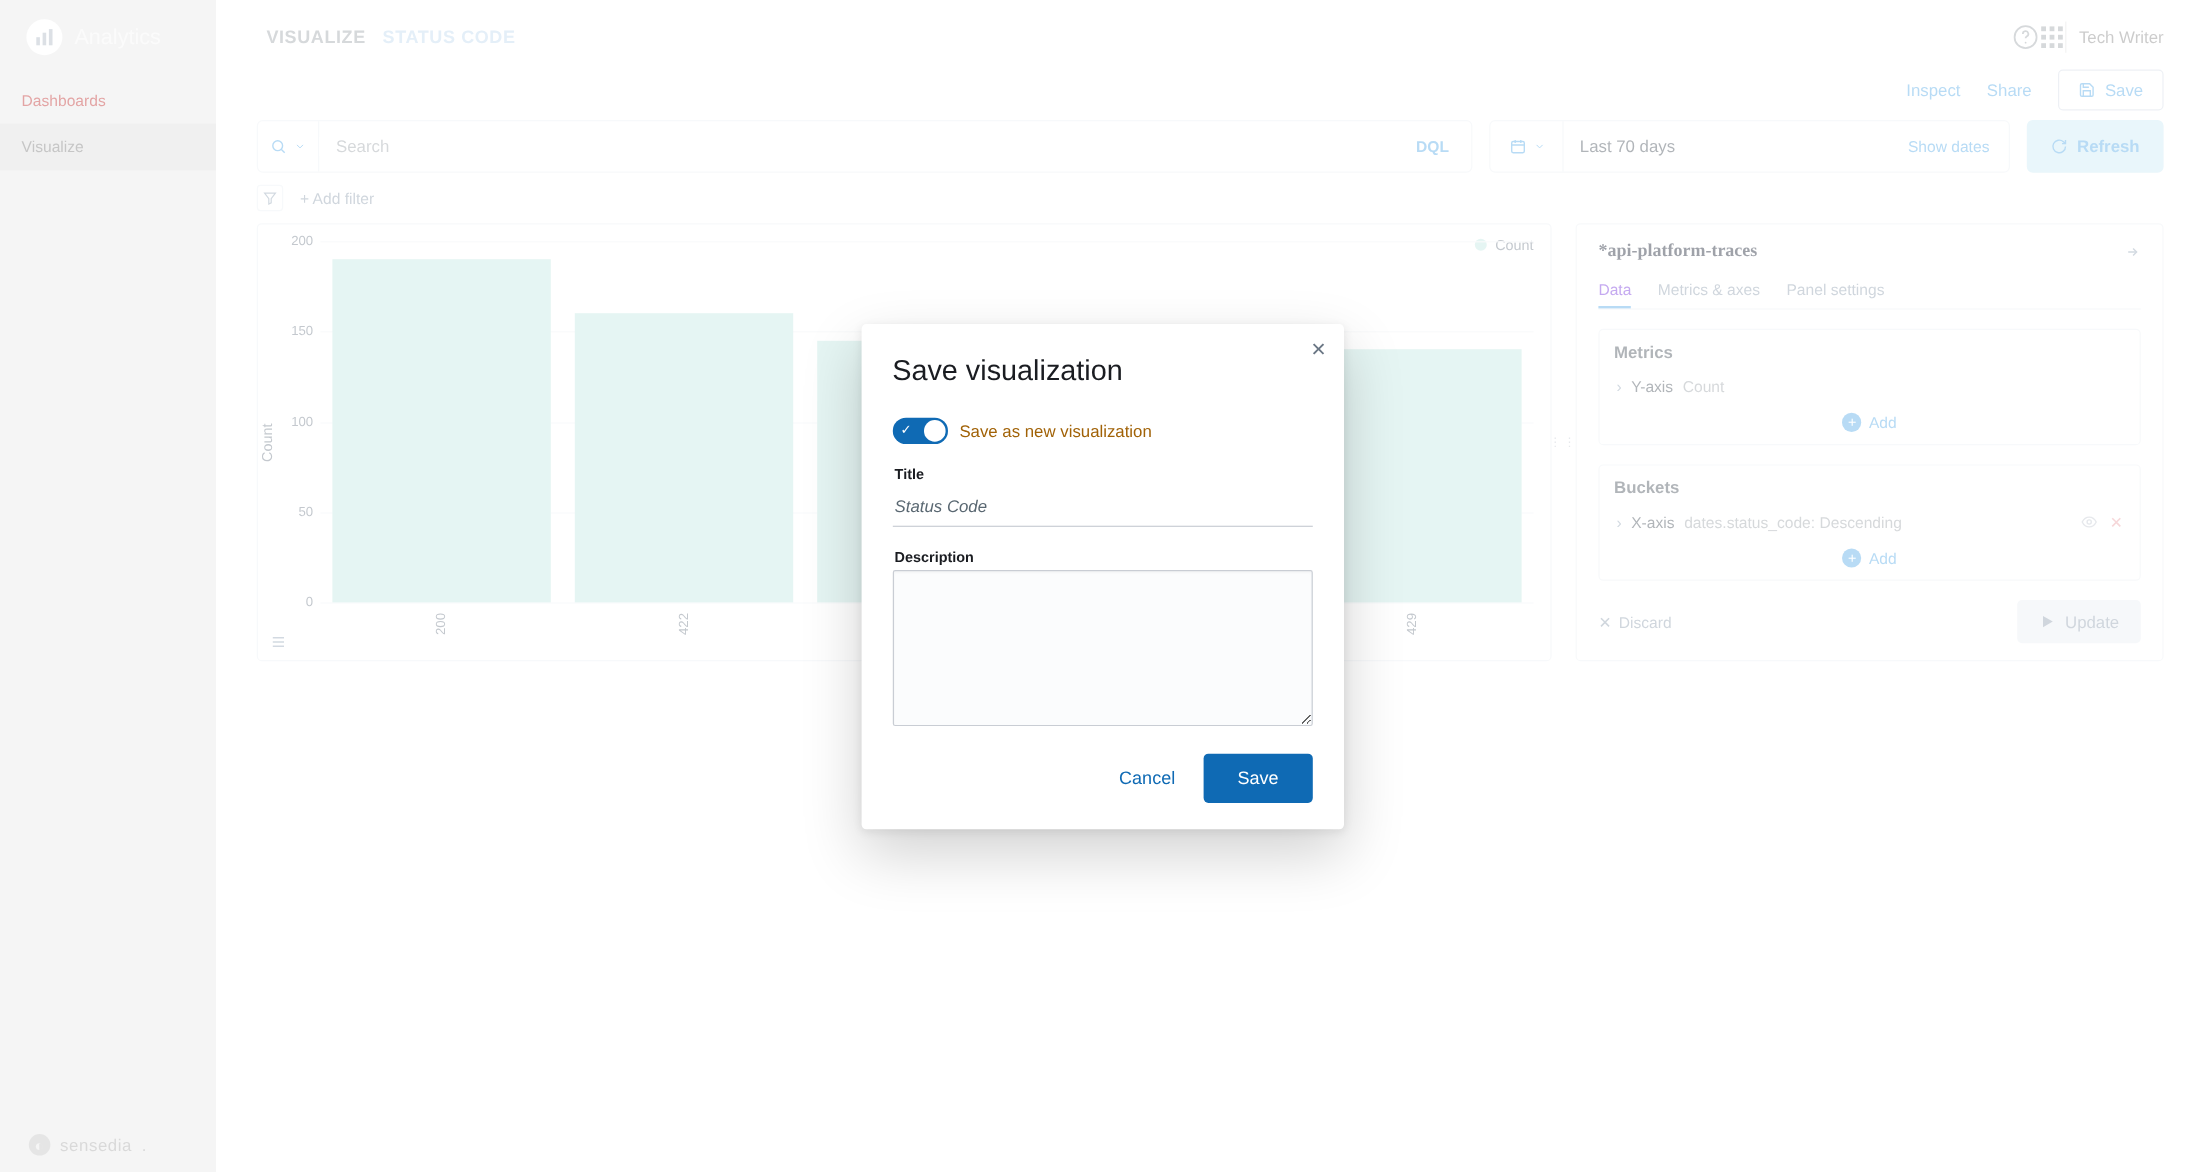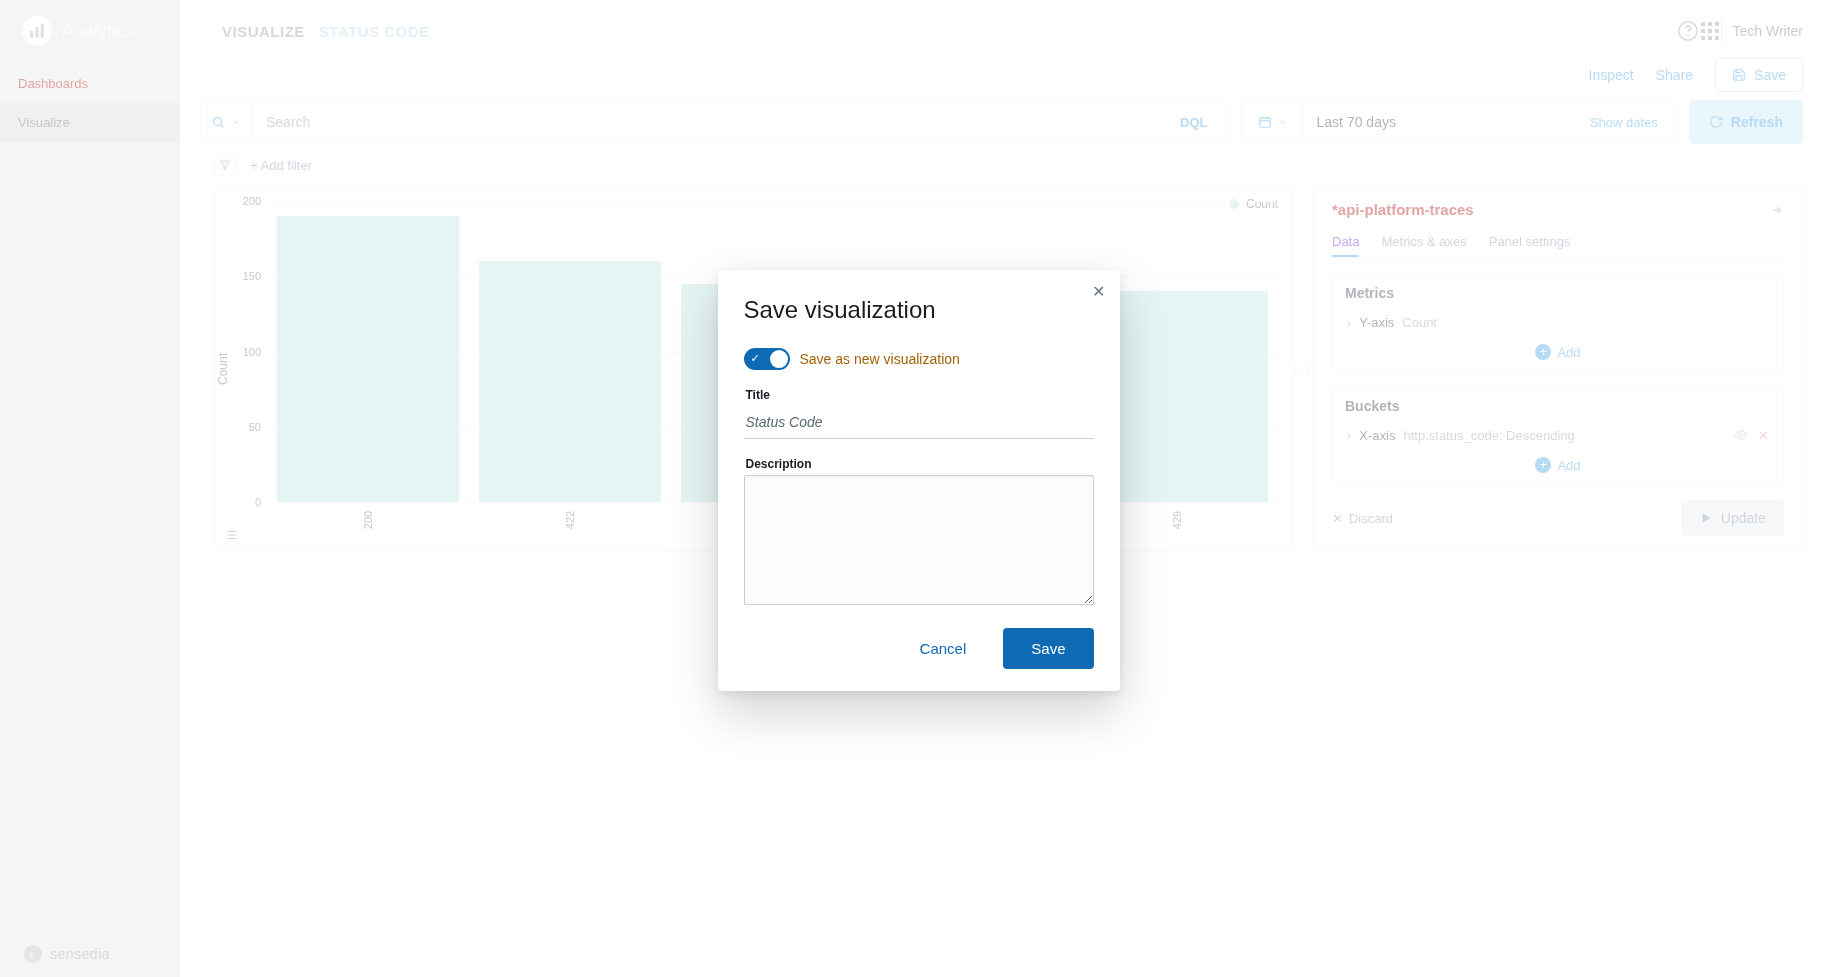--- a/index.html
+++ b/index.html
@@ -34,21 +34,21 @@
   .user-name { color:#808080; font-size:14px; margin-left:10px; }
   .vline { width:1px; height:26px; background:#e0e0e0; }
 
   
   .action-row { display:flex; justify-content:flex-end; gap:22px; padding:14px 34px 8px 0; align-items:center;}
   .link-btn { color:#4ea6e6; font-size:14px; cursor:pointer; }
   .save-outline { border:1px solid #d3dae6; border-radius:4px; padding:8px 16px; display:flex; gap:8px; align-items:center; color:#4ea6e6; font-size:14px; cursor:pointer;}
   .save-ic{width:14px;height:14px;}
 
   
-  .querybar { display:flex; gap:14px; padding:0 34px 0 20px; align-items:center;}
+  .querybar { display:flex; gap:14px; padding:0 34px 0 34px; align-items:center;}
   .search-group { flex:1; display:flex; border:1px solid #ecf0f4; border-radius:5px; height:44px; align-items:center;}
   .sg-left{display:flex;align-items:center;gap:6px;padding:0 10px;border-right:1px solid #ecf0f4;height:100%;color:#4ea6e6;}
   .sg-input{flex:1;border:none;outline:none;padding:0 14px;font-size:14px;color:#5a6872;}
   .sg-input::placeholder{color:#9aa0a6;}
   .dql{color:#4ea6e6;padding:0 18px;font-size:13px;font-weight:600;}
   .date-group{display:flex;align-items:center;gap:14px;border:1px solid #ecf0f4;border-radius:5px;height:44px;padding:0 16px;}
   .date-left{display:flex;align-items:center;gap:6px;color:#4ea6e6;border-right:1px solid #ecf0f4;height:100%;padding-right:14px;}
   .date-label{color:#3d4752;font-size:14px;}
   .show-dates{color:#4ea6e6;font-size:13px;}
   .refresh-btn{background:#c8e8f4;color:#4ea6e6;border-radius:5px;height:44px;padding:0 20px;display:flex;align-items:center;gap:8px;font-size:14px;font-weight:600;}
@@ -72,21 +72,21 @@
   .xtick{flex:1;text-align:center;color:#6b7785;font-size:11px;transform:rotate(-90deg) translateX(-6px);transform-origin:center;}
   .xlab{position:absolute;left:50%;bottom:6px;transform:translateX(-50%);color:#6b7785;font-size:12px;}
   .chart-menu{position:absolute;left:10px;bottom:8px;color:#8fa1b3;}
 
   
   .drag-col{width:20px;display:flex;align-items:center;justify-content:center;color:#c0c6cf;font-size:10px;letter-spacing:2px;}
 
   
   .config{width:490px;border:1px solid #ecf0f4;border-radius:4px;padding:14px 18px;display:flex;flex-direction:column;gap:10px;position:relative;}
   .cfg-title-row{display:flex;justify-content:space-between;align-items:center;}
-  .cfg-title{font-weight:700;color:#b91c1c;font-size:15px;}
+  .cfg-title{font-weight:700;color:#0f172a;font-size:15px;font-family:Liberation Serif, serif;}
   .collapse-ic{color:#8fa1b3;}
   .tabs{display:flex;gap:22px;border-bottom:1px solid #ecf0f4;padding-bottom:0;}
   .tab{color:#6d28d9;font-size:13px;padding:6px 0;cursor:pointer;}
   .tab.active{border-bottom:2px solid #4ea6e6;}
   .tab.muted{color:#8a9aab;}
   .section{border:1px solid #ecf0f4;border-radius:4px;padding:10px 12px;margin-top:6px;}
   .sec-title{font-weight:700;color:#3d4752;font-size:14px;margin-bottom:8px;}
   .axis-row{display:flex;align-items:center;gap:8px;color:#3d4752;font-size:13px;padding:6px 2px;}
   .axis-row .muted{color:#9aa0a6;}
   .chev{color:#8fa1b3;}
@@ -102,21 +102,21 @@
   .modal-close{position:absolute;right:14px;top:12px;color:#6b7785;font-size:16px;cursor:pointer;}
   .modal h2{font-size:24px;font-weight:400;color:#1a1c21;margin-bottom:24px;}
   .switch-row{display:flex;align-items:center;gap:10px;margin-bottom:18px;}
   .switch{width:46px;height:22px;border-radius:11px;background:#0f6ab4;position:relative;display:flex;align-items:center;}
   .switch .check{color:#fff;font-size:11px;margin-left:7px;}
   .switch .knob{position:absolute;right:2px;top:2px;width:18px;height:18px;border-radius:50%;background:#fff;}
   .switch-label{color:#a16207;font-size:14px;}
   .field-label{font-size:12px;color:#1a1c21;font-weight:600;margin:8px 0 4px 2px;}
   .title-input{width:100%;border:none;border-bottom:1px solid #c9cdd4;padding:8px 2px;font-size:14px;font-style:italic;color:#5a6872;outline:none;background:transparent;}
   .desc-area{width:100%;height:130px;border:1px solid #c9cdd4;border-radius:2px;background:#fbfcfd;resize:both;outline:none;padding:8px;font-size:13px;box-shadow:inset 0 1px 2px rgba(0,0,0,.04);}
-  .modal-actions{display:flex;justify-content:flex-end;gap:37px;margin-top:20px;align-items:center;}
+  .modal-actions{display:flex;justify-content:flex-end;gap:24px;margin-top:20px;align-items:center;}
   .cancel-btn{color:#0f6ab4;font-size:15px;cursor:pointer;}
   .save-btn{background:#0f6ab4;color:#fff;border:none;border-radius:4px;padding:12px 28px;font-size:15px;cursor:pointer;}
 
   svg{display:block;}
 </style>
 </head>
 <body>
 
 <div class="sidebar">
   <div class="brand">
@@ -303,21 +303,21 @@
           <span class="plus-circ">+</span>
           <span>Add</span>
         </div>
       </div>
 
       <div class="section">
         <div class="sec-title">Buckets</div>
         <div class="axis-row">
           <span class="chev">›</span>
           <span>X-axis</span>
-          <span class="muted">http.status_code: Descending</span>
+          <span class="muted">dates.status_code: Descending</span>
           <span class="row-icons">
             <span>
                 <svg width="14" height="14" viewBox="0 0 24 24" fill="none" stroke="#c0c6cf" stroke-width="2">
                   <path d="M2 12s3.5-7 10-7 10 7 10 7-3.5 7-10 7S2 12 2 12z"></path>
                   <circle cx="12" cy="12" r="3"></circle>
                 </svg>
               </span>
             <span style="color:#e89ca0;">✕</span>
           </span>
         </div>

